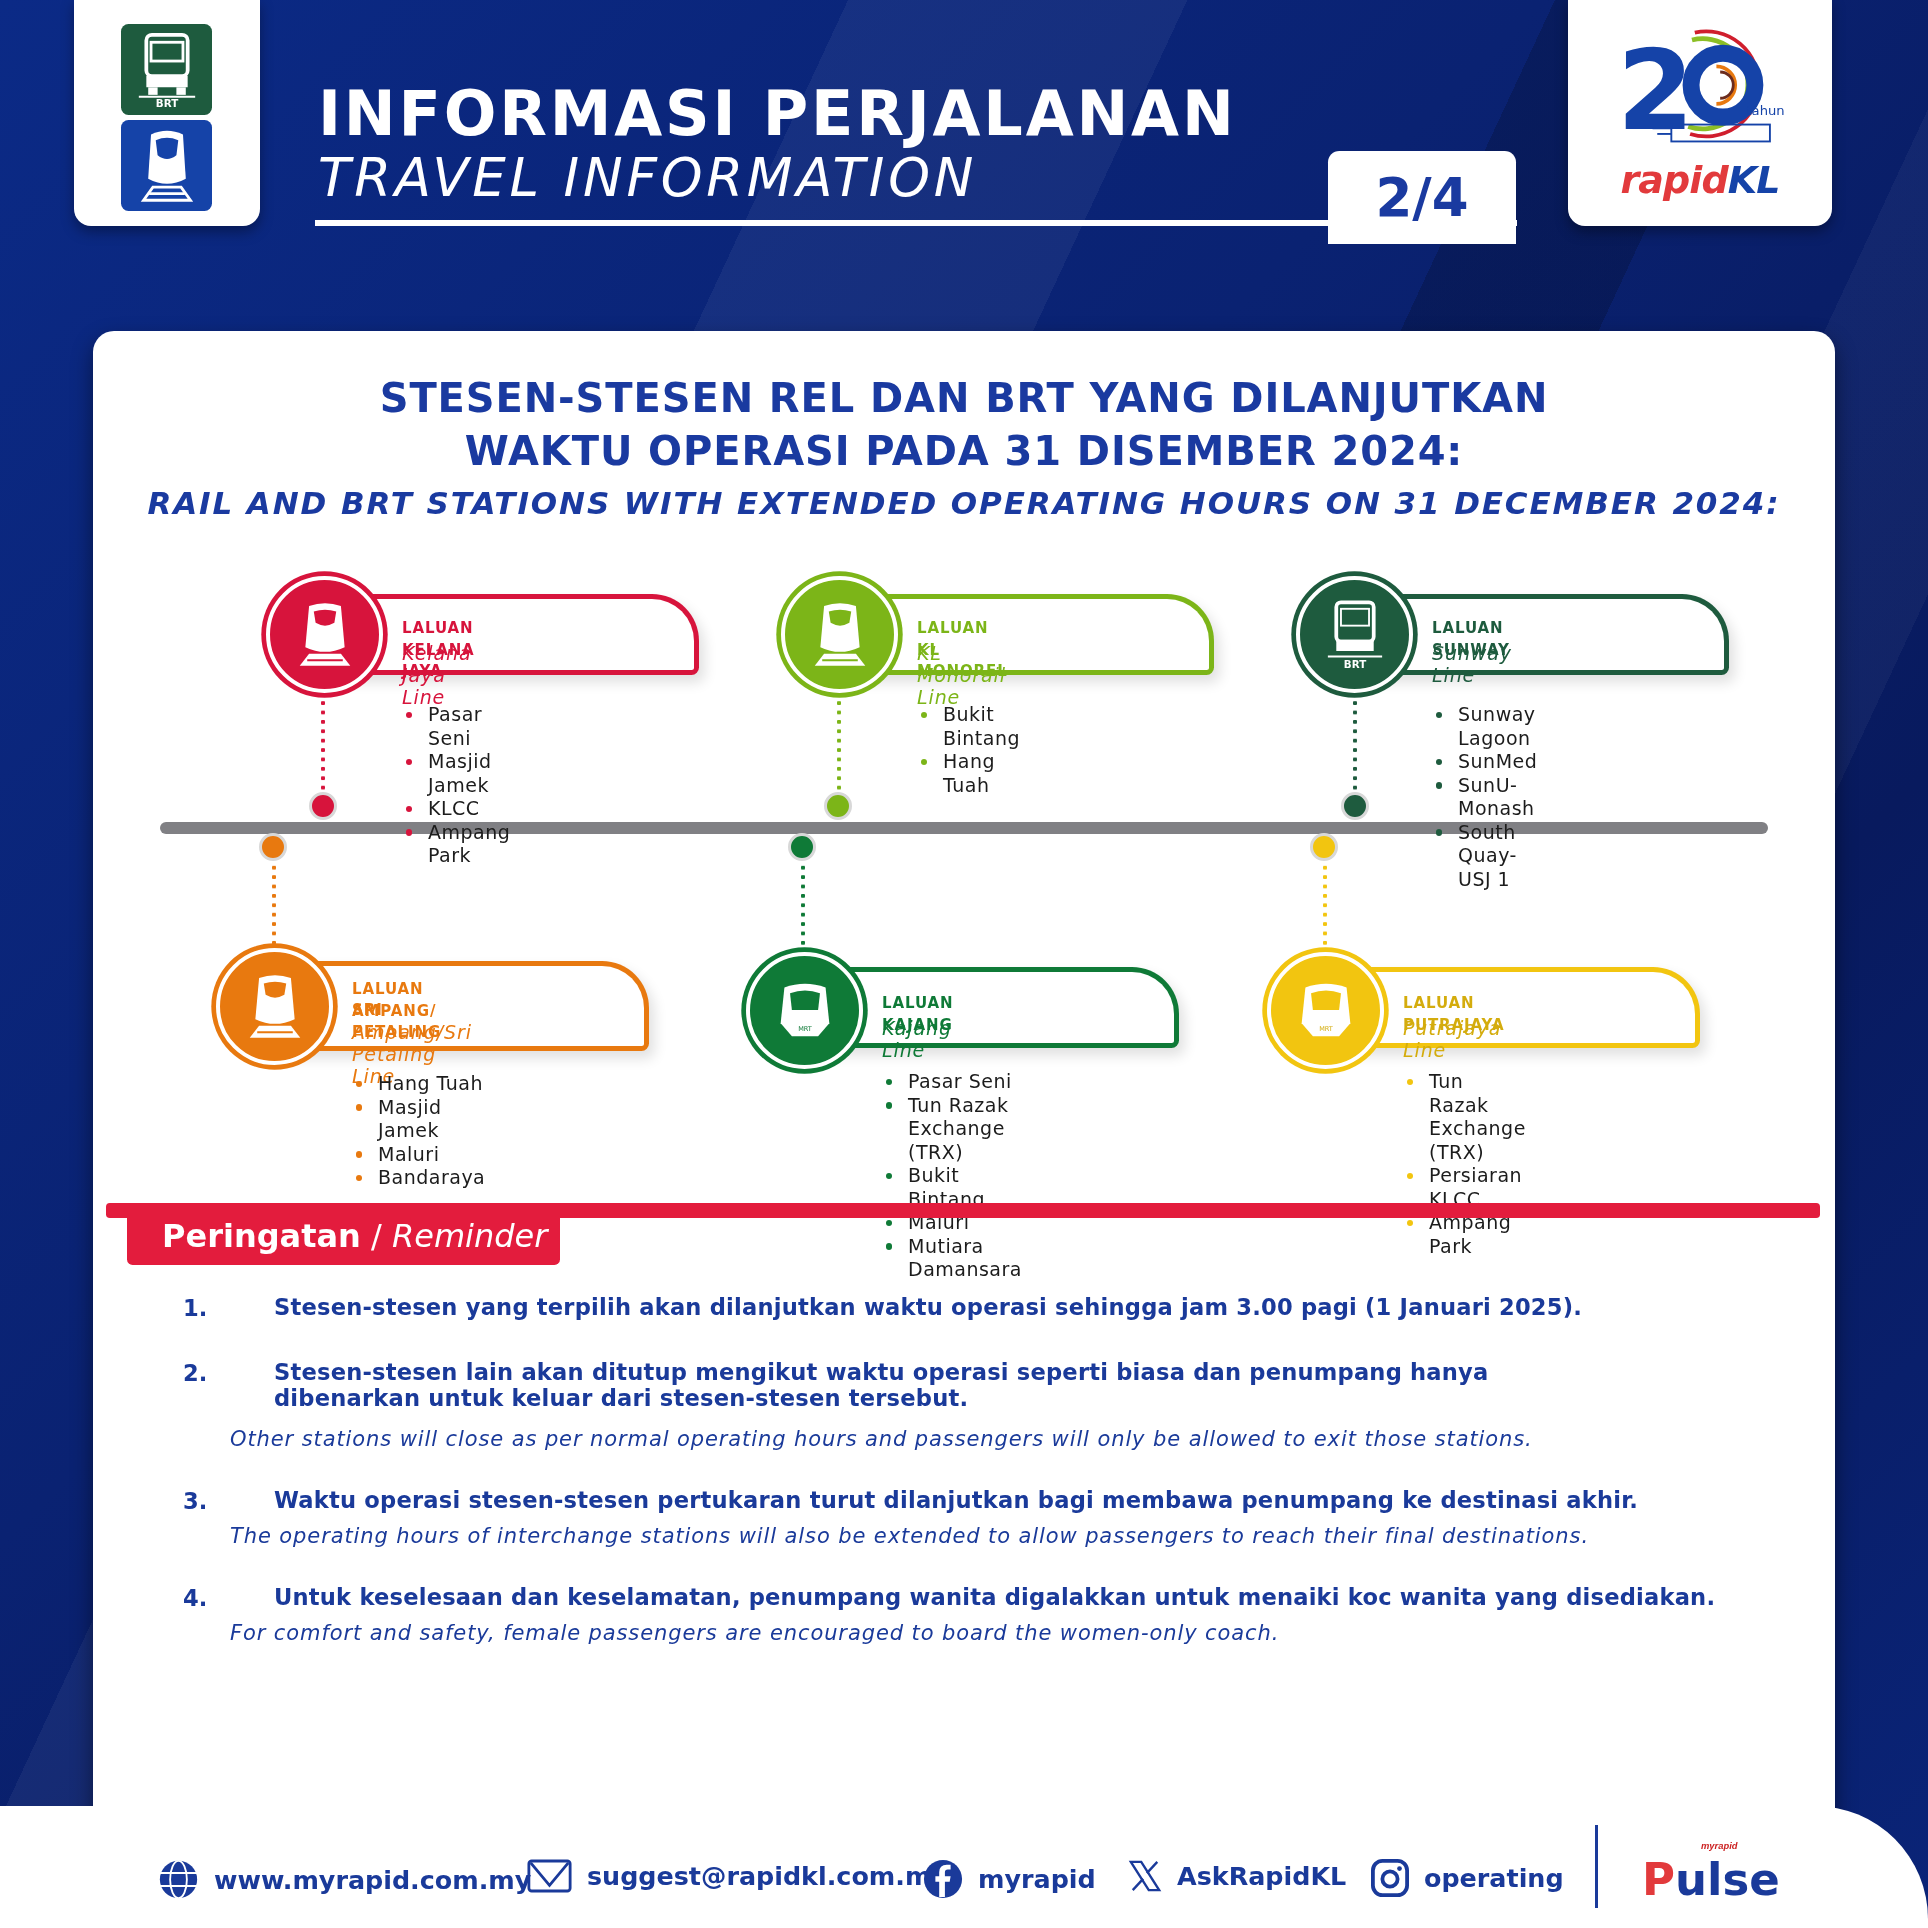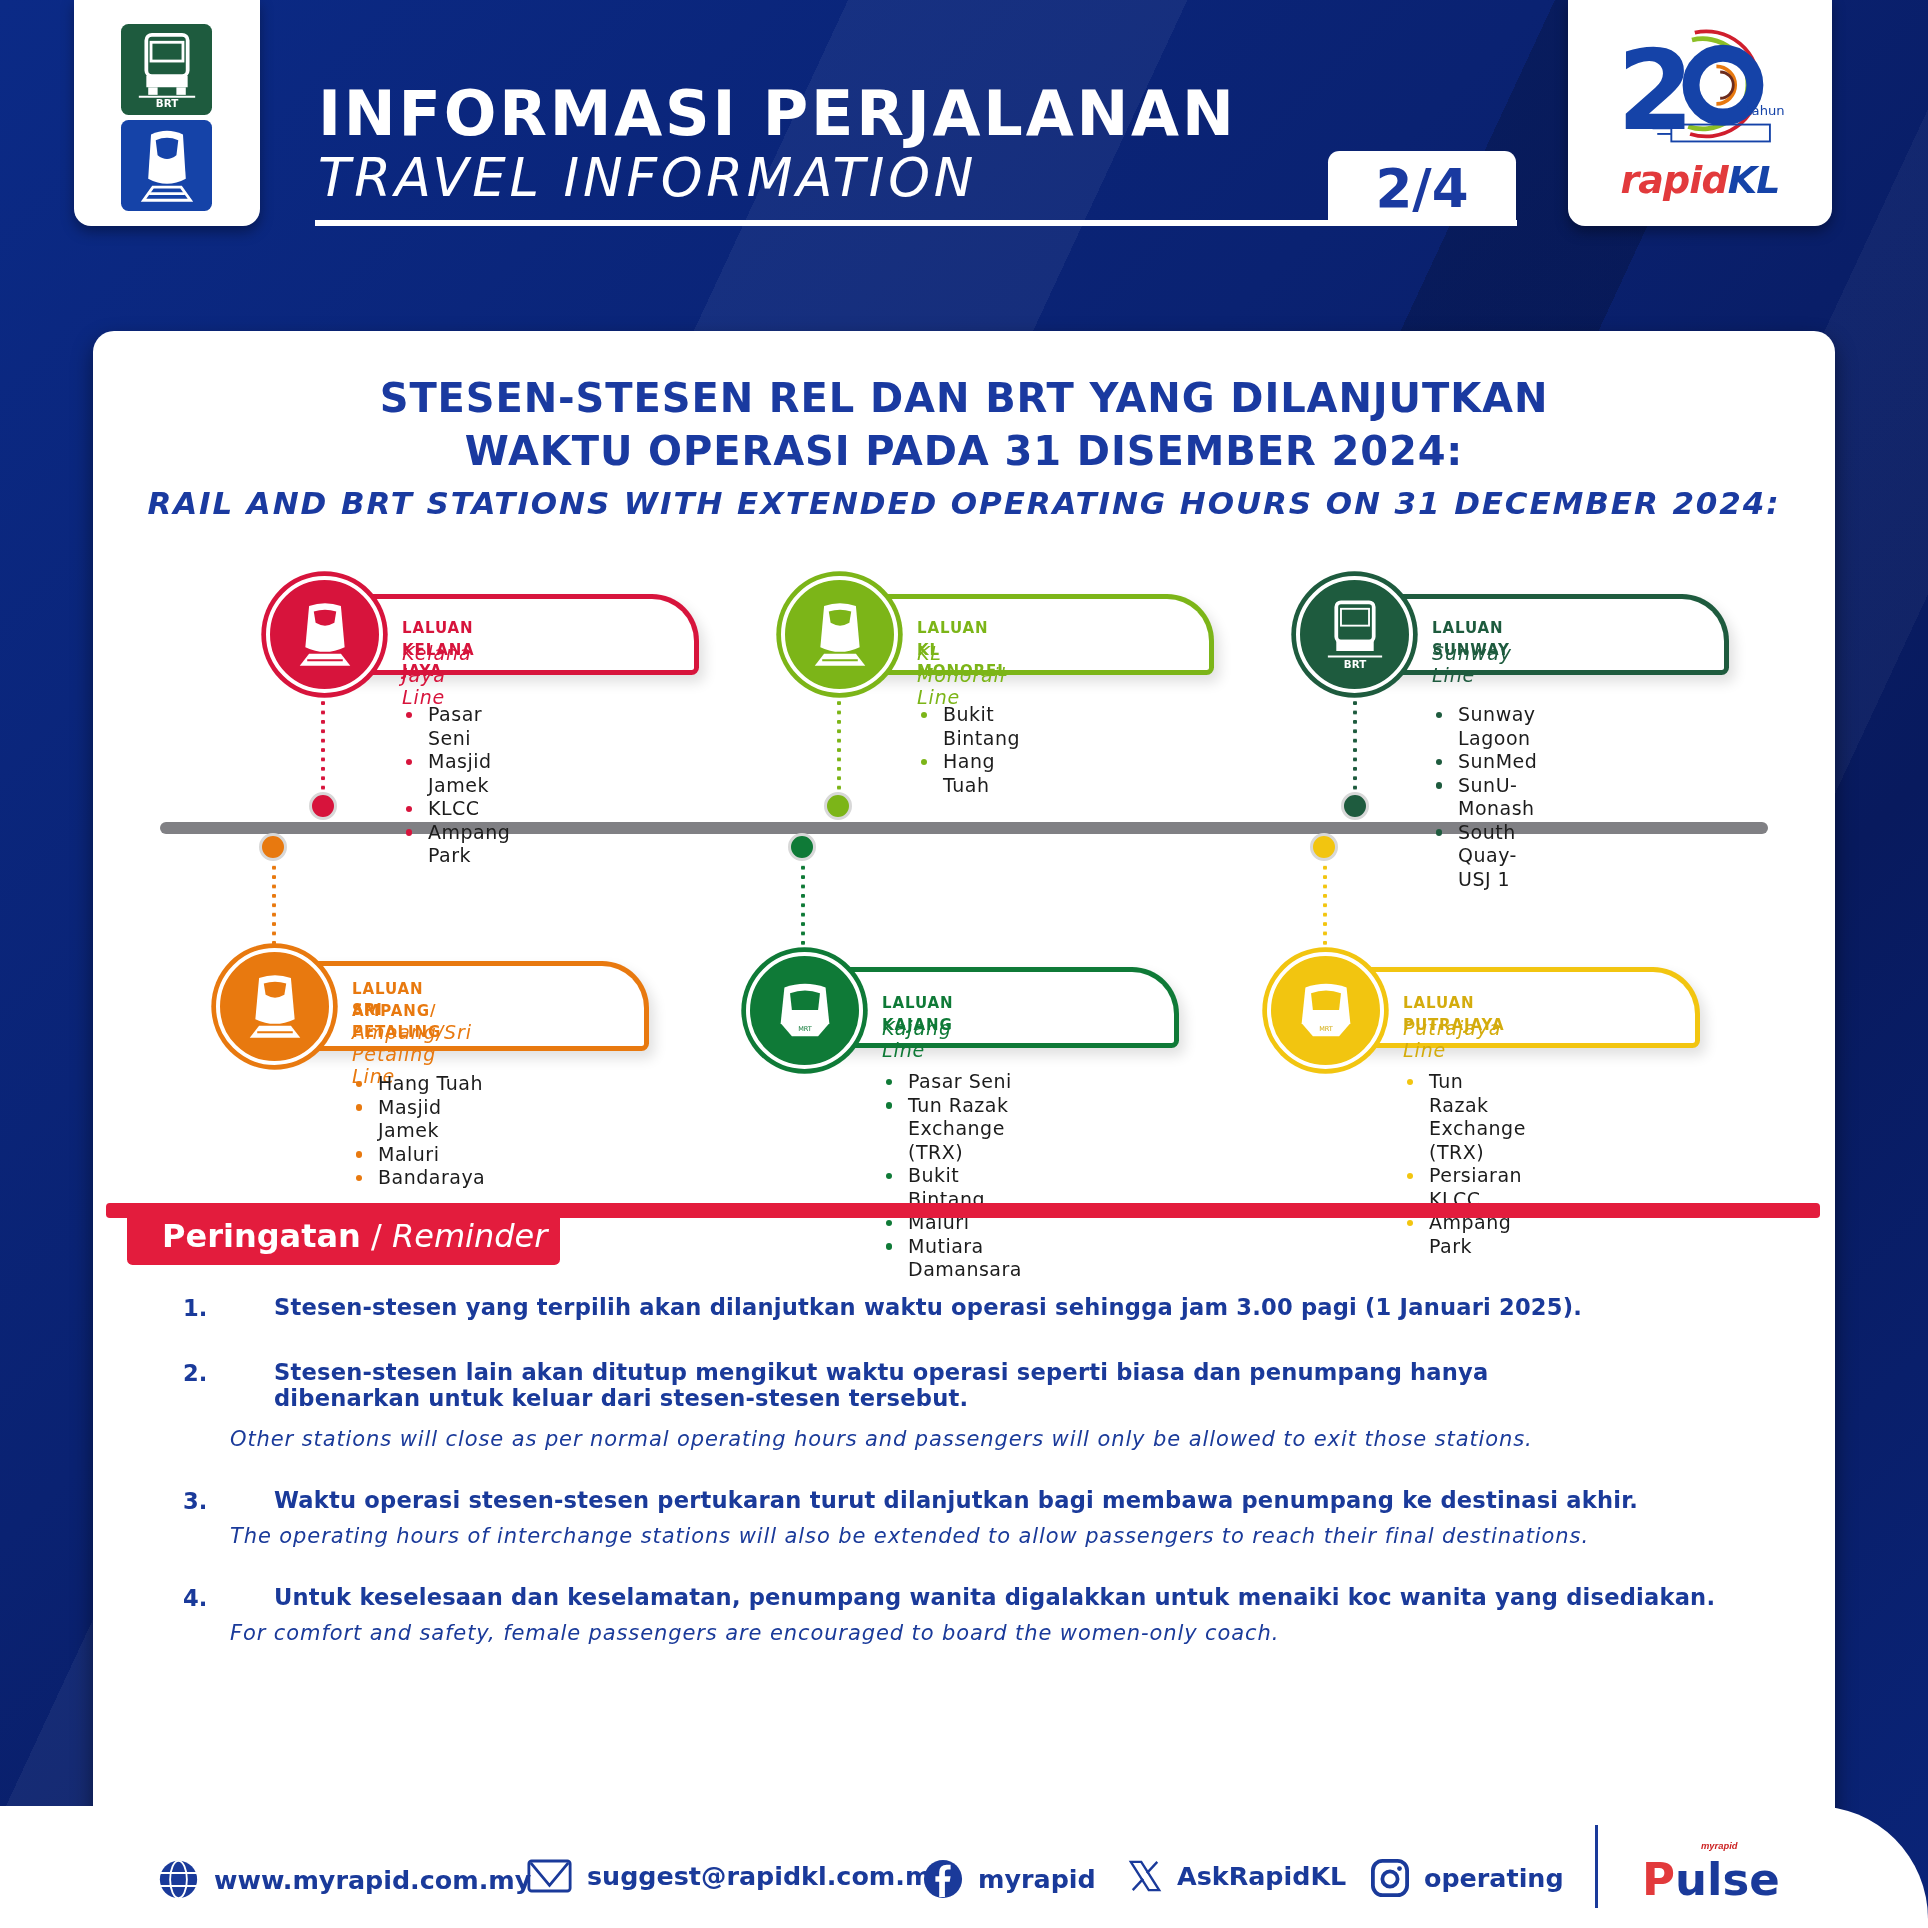--- a/index.html
+++ b/index.html
@@ -41,21 +41,21 @@
   }
   .title-sub {
     position: absolute; left: 318px; top: 147px;
     color: #fff; font-style: italic; font-size: 53px; letter-spacing: 3.8px;
     font-family: "DejaVu Sans", sans-serif; font-weight: 300;
   }
   .title-underline {
     position: absolute; left: 315px; top: 220px; width: 1202px; height: 5.6px; background: #fff;
   }
   .page-badge {
-    position: absolute; left: 1328px; top: 151px; width: 188px; height: 75px;
+    position: absolute; left: 1328px; top: 151px; width: 188px; height: 93px;
     background: #fff; border-radius: 11.3px 11.3px 0 0;
     display: flex; align-items: center; justify-content: center;
     color: #1a3aa0; font-weight: 900; font-size: 53px; font-family: "DejaVu Sans", sans-serif;
   }
   .logo-card {
     position: absolute; left: 1568px; top: 0; width: 264px; height: 226px;
     background: #fff; border-radius: 0 0 17px 17px;
     box-shadow: 0 5.6px 13px rgba(0,0,0,0.35);
   }
   .logo-card svg { position: absolute; left: 47px; top: 21px; }

